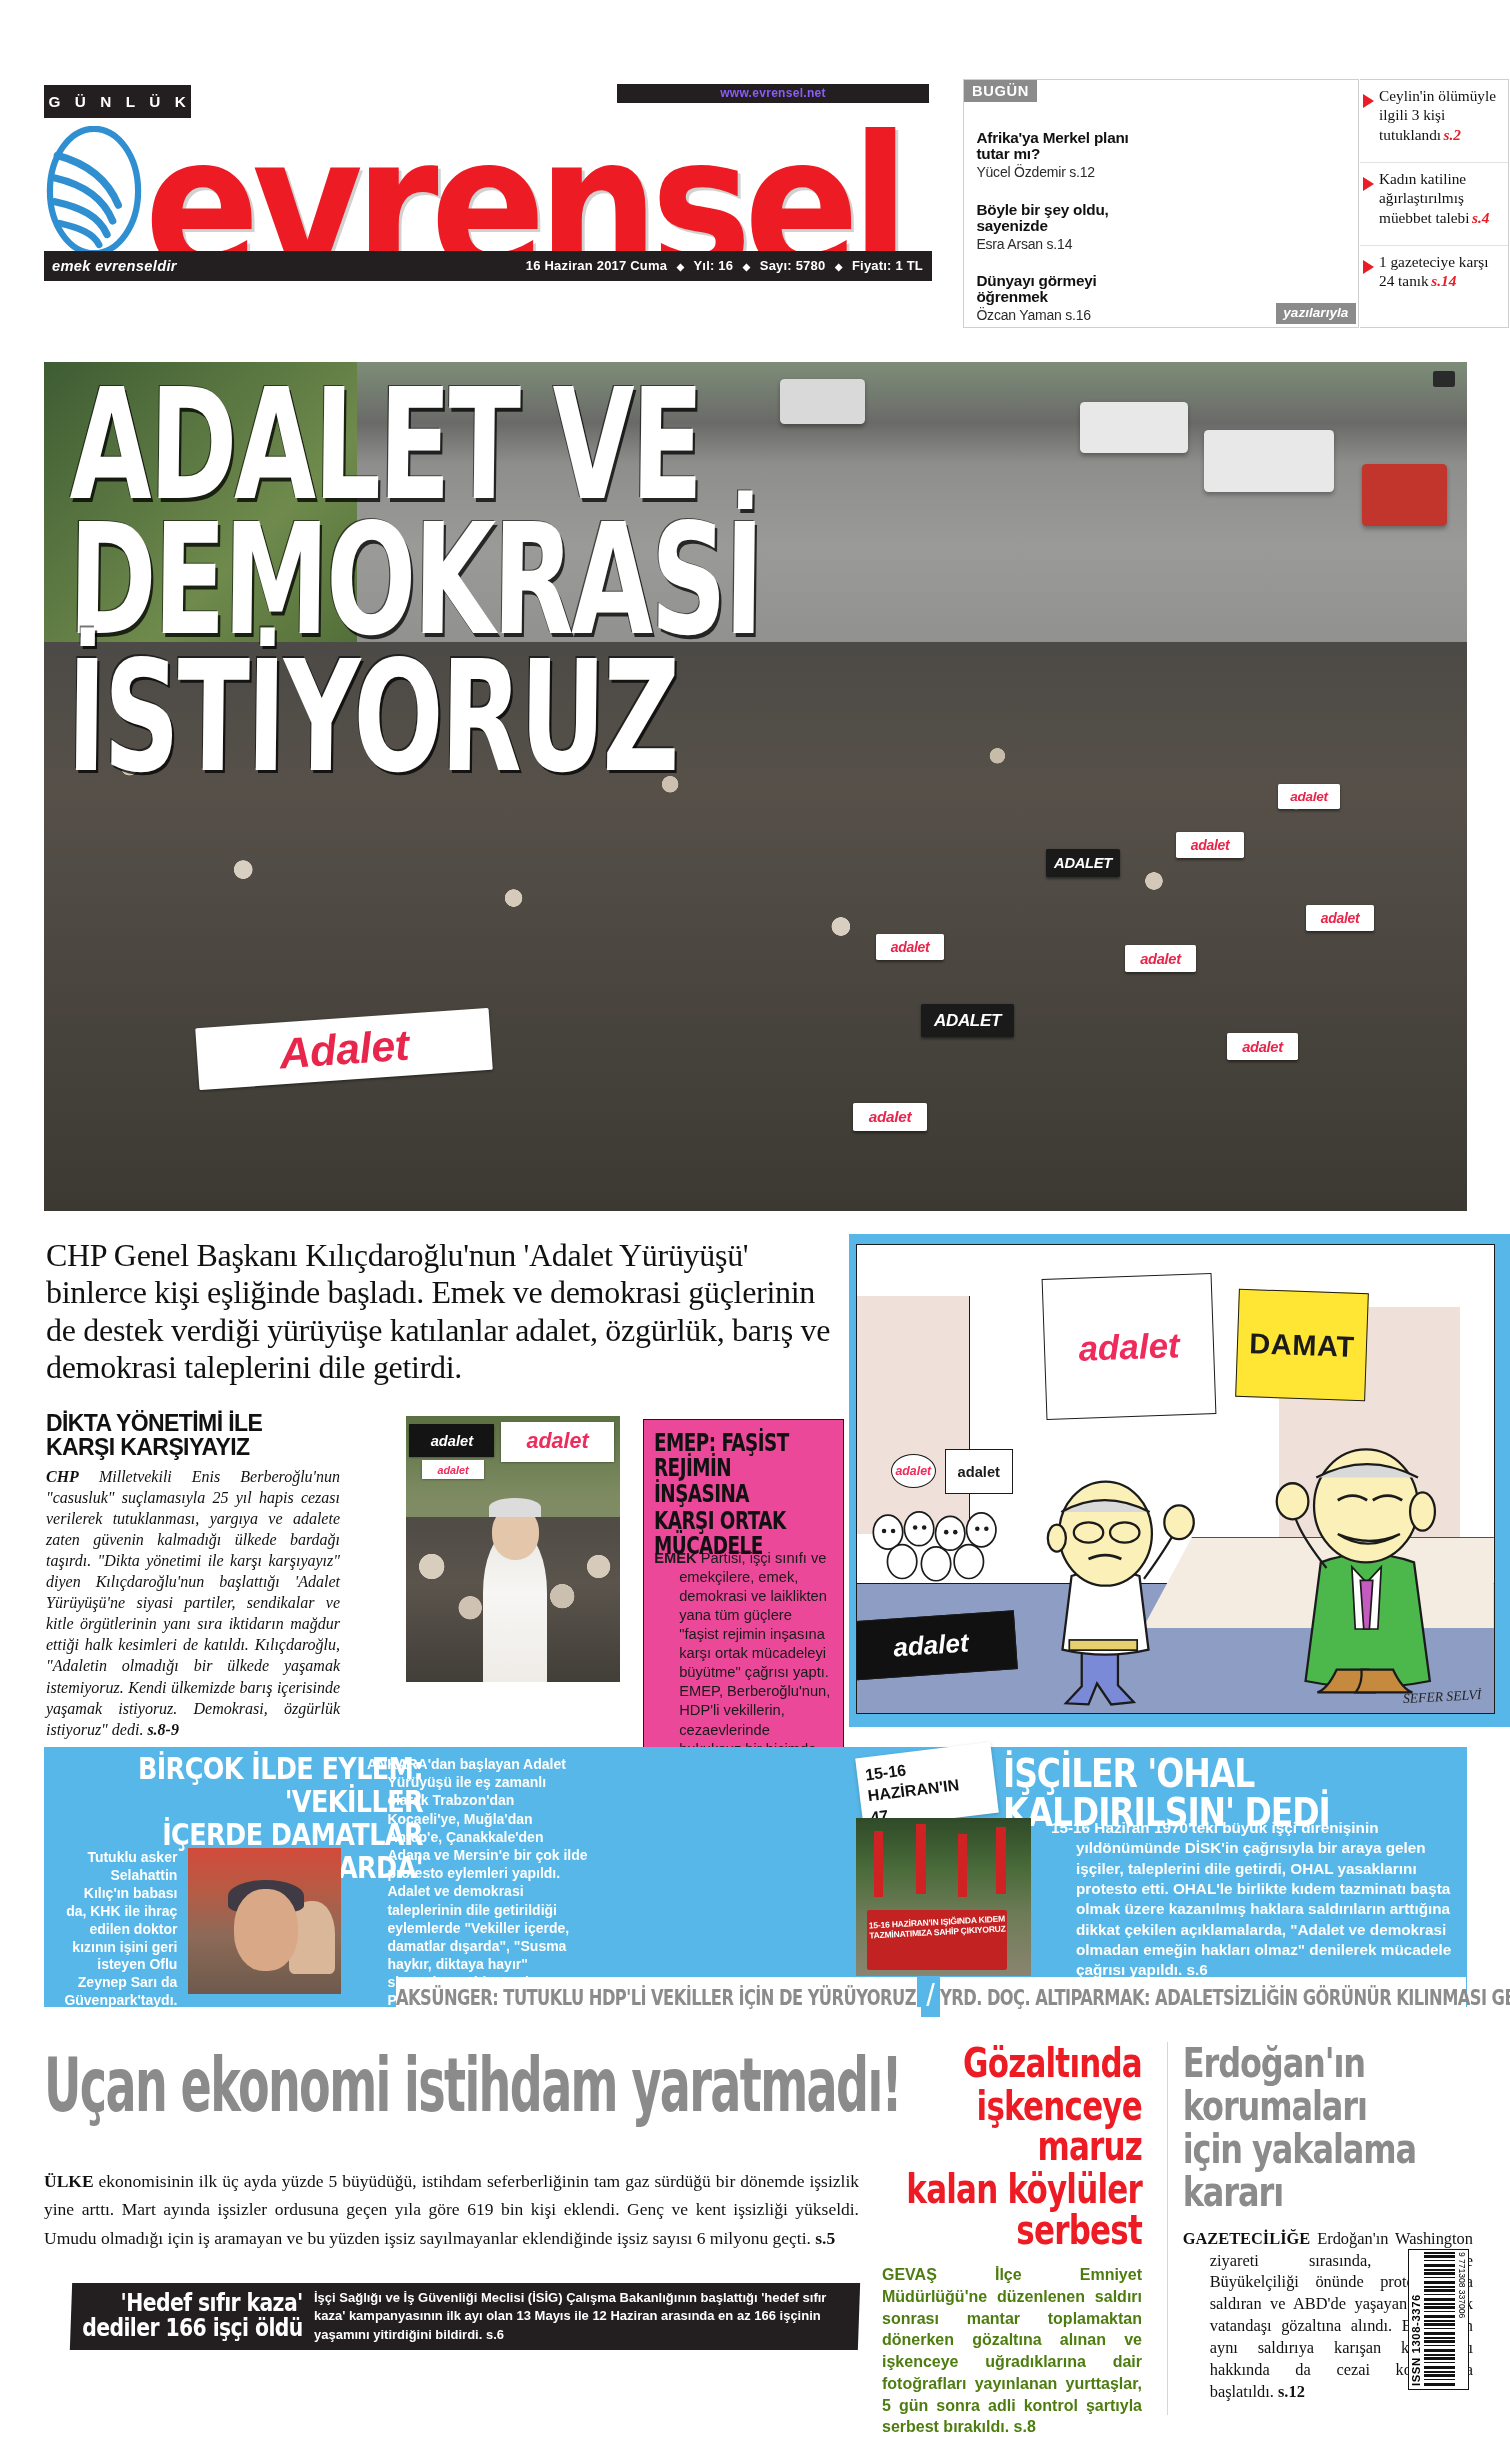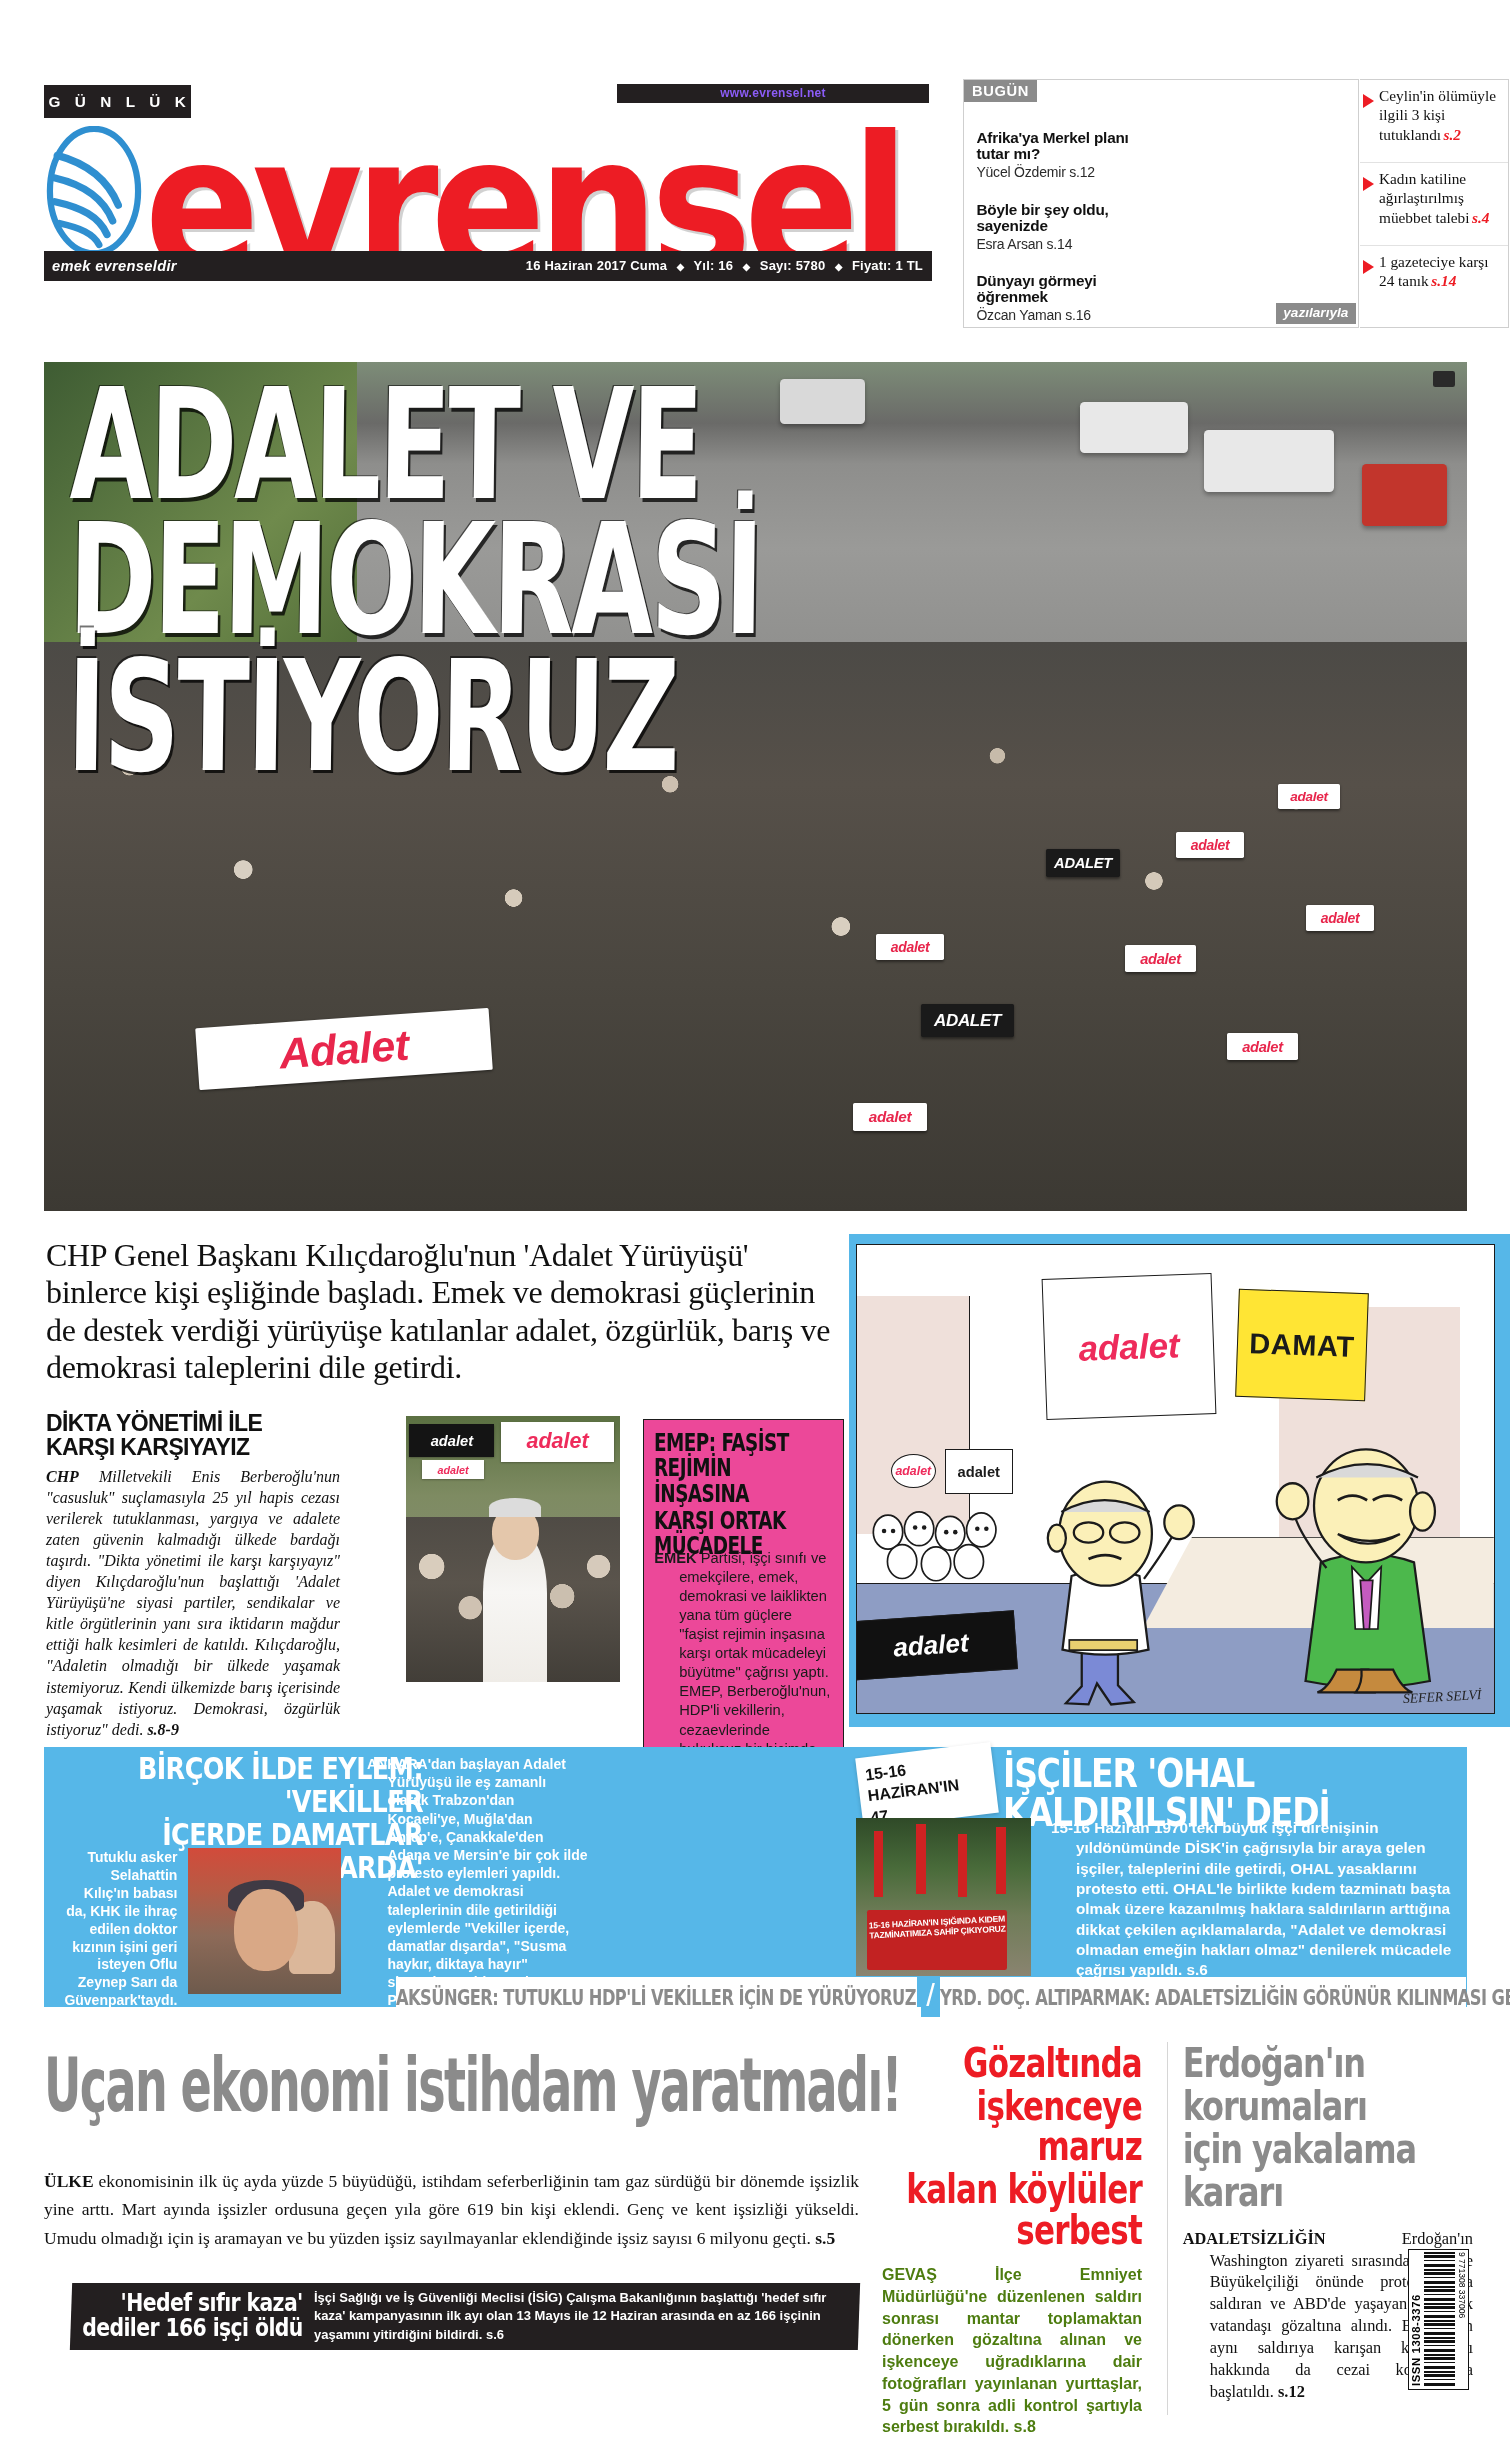--- a/index.html
+++ b/index.html
@@ -649,21 +649,21 @@
 kalan köylüler serbest</div>
     <div class="goz-body">
       <b>GEVAŞ</b><span> İlçe Emniyet Müdürlüğü'ne düzenlenen saldırı sonrası mantar toplamaktan dönerken gözaltına alınan ve işkenceye uğradıklarına dair fotoğrafları yayınlanan yurttaşlar, 5 gün sonra adli kontrol şartıyla serbest bırakıldı. </span><b>s.8</b>
     </div>
   </div>
 
   <div class="erdo">
     <div class="erdo-head" style="white-space:pre-line;">Erdoğan'ın korumaları
 için yakalama kararı</div>
     <div class="erdo-body">
-      <p><b>ADALETSİZLİĞİN</b><span> Erdoğan'ın Washington ziyareti sırasında, Türkiye Büyükelçiliği önünde protestoculara saldıran ve ABD'de yaşayan iki Türk vatandaşı gözaltına alındı. Erdoğan'ın aynı saldırıya karışan korumaları hakkında da cezai kovuşturma başlatıldı. </span><b>s.12</b></p>
+      <p><b>GAZETECİLİĞE</b><span> Erdoğan'ın Washington ziyareti sırasında, Türkiye Büyükelçiliği önünde protestoculara saldıran ve ABD'de yaşayan iki Türk vatandaşı gözaltına alındı. Erdoğan'ın aynı saldırıya karışan korumaları hakkında da cezai kovuşturma başlatıldı. </span><b>s.12</b></p>
     </div>
     <div class="barcode">
       <span class="bc-label">ISSN 1308-3376</span>
       <span class="bc-bars"></span>
       <span class="bc-num">9 771308 337006</span>
     </div>
   </div>
 
 </div>
 

